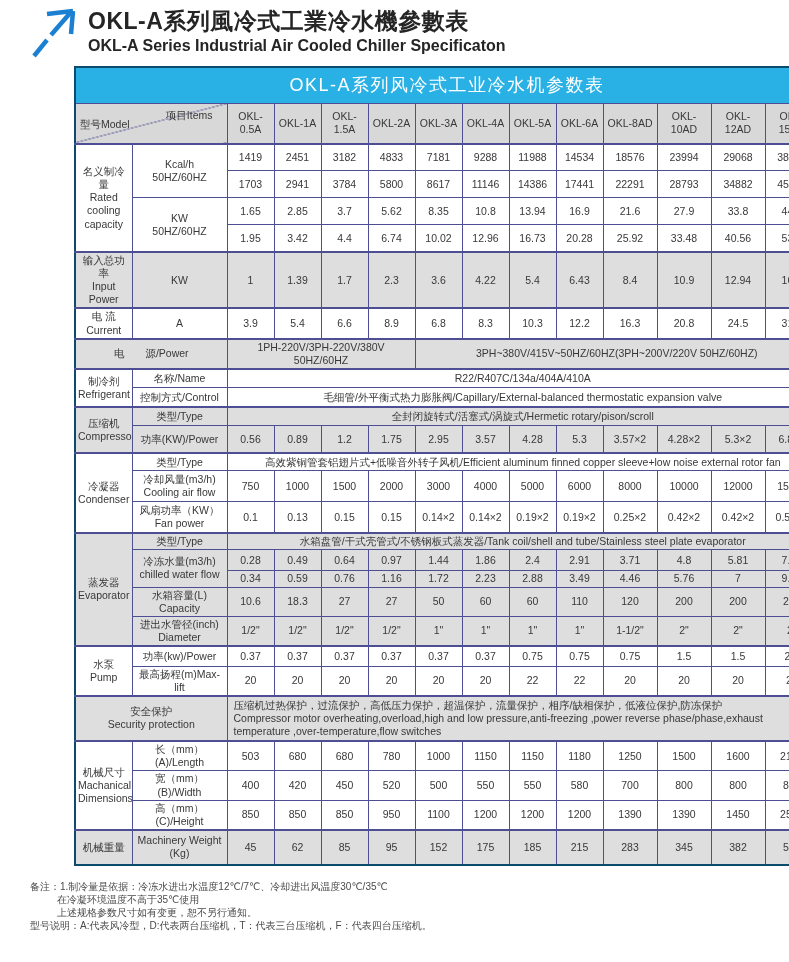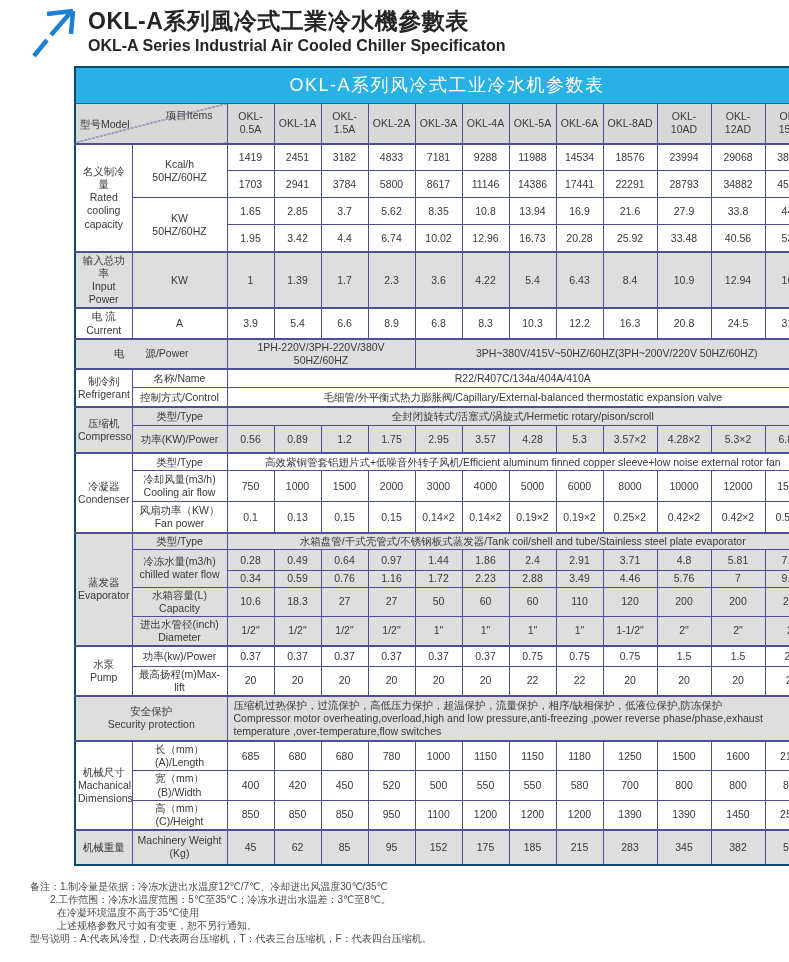--- a/index.html
+++ b/index.html
@@ -390,21 +390,21 @@
             <td colspan="2" class="cat">安全保护
 Security protection</td>
             <td colspan="12" class="txt left">压缩机过热保护，过流保护，高低压力保护，超温保护，流量保护，相序/缺相保护，低液位保护,防冻保护
 Compressor motor overheating,overload,high and low pressure,anti-freezing ,power reverse phase/phase,exhaust temperature ,over-temperature,flow switches</td>
           </tr>
           <tr class="sec" style="height: 21px;">
             <td rowspan="3" class="cat">机械尺寸
 Machanical
 Dimensions</td>
             <td class="item">长（mm）(A)/Length</td>
-            <td class="val">685</td>
+            <td class="val">503</td>
             <td class="val">680</td>
             <td class="val">680</td>
             <td class="val">780</td>
             <td class="val">1000</td>
             <td class="val">1150</td>
             <td class="val">1150</td>
             <td class="val">1180</td>
             <td class="val">1250</td>
             <td class="val">1500</td>
             <td class="val">1600</td>
@@ -457,21 +457,20 @@
             <td class="val">382</td>
             <td class="val">580</td>
           </tr>
         </tbody>
     </table>
   </div>
 
   <div class="notes">
     <div id="notes-zh">
         <div class="note-line ind0">备注：1.制冷量是依据：冷冻水进出水温度12℃/7℃、冷却进出风温度30℃/35℃</div>
-        <div class="note-line ind1">2.工作范围：冷冻水温度范围：5℃至35℃；冷冻水进出水温差：3℃至8℃。</div>
         <div class="note-line ind2">在冷凝环境温度不高于35℃使用</div>
         <div class="note-line ind2">上述规格参数尺寸如有变更，恕不另行通知。</div>
         <div class="note-line ind0">型号说明：A:代表风冷型，D:代表两台压缩机，T：代表三台压缩机，F：代表四台压缩机。</div>
       </div>
 
   </div>
 
 </div>
 
 </body></html>

